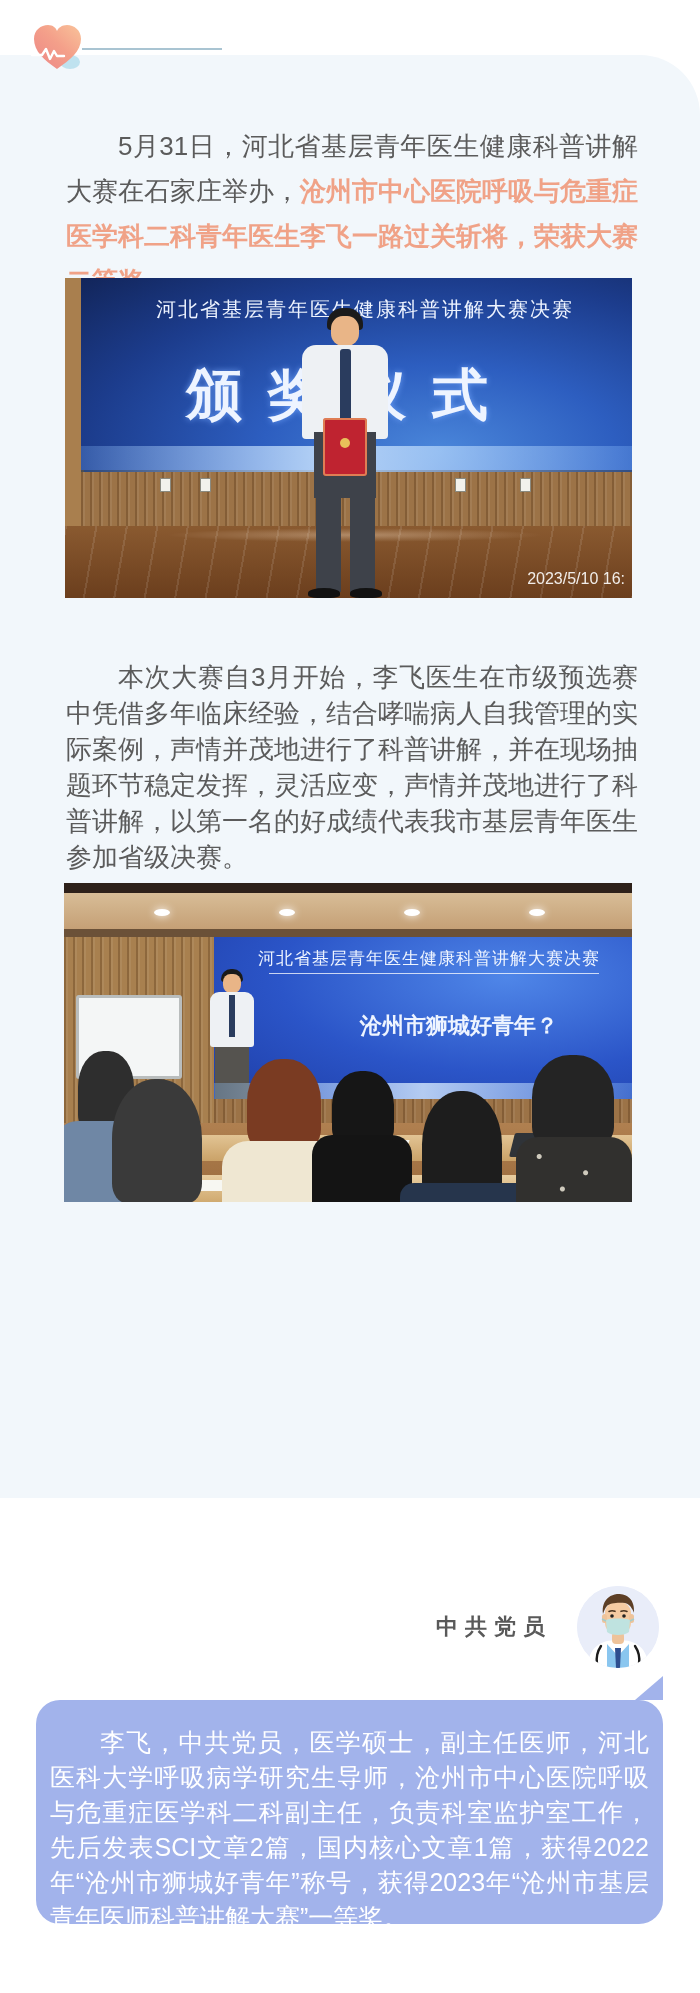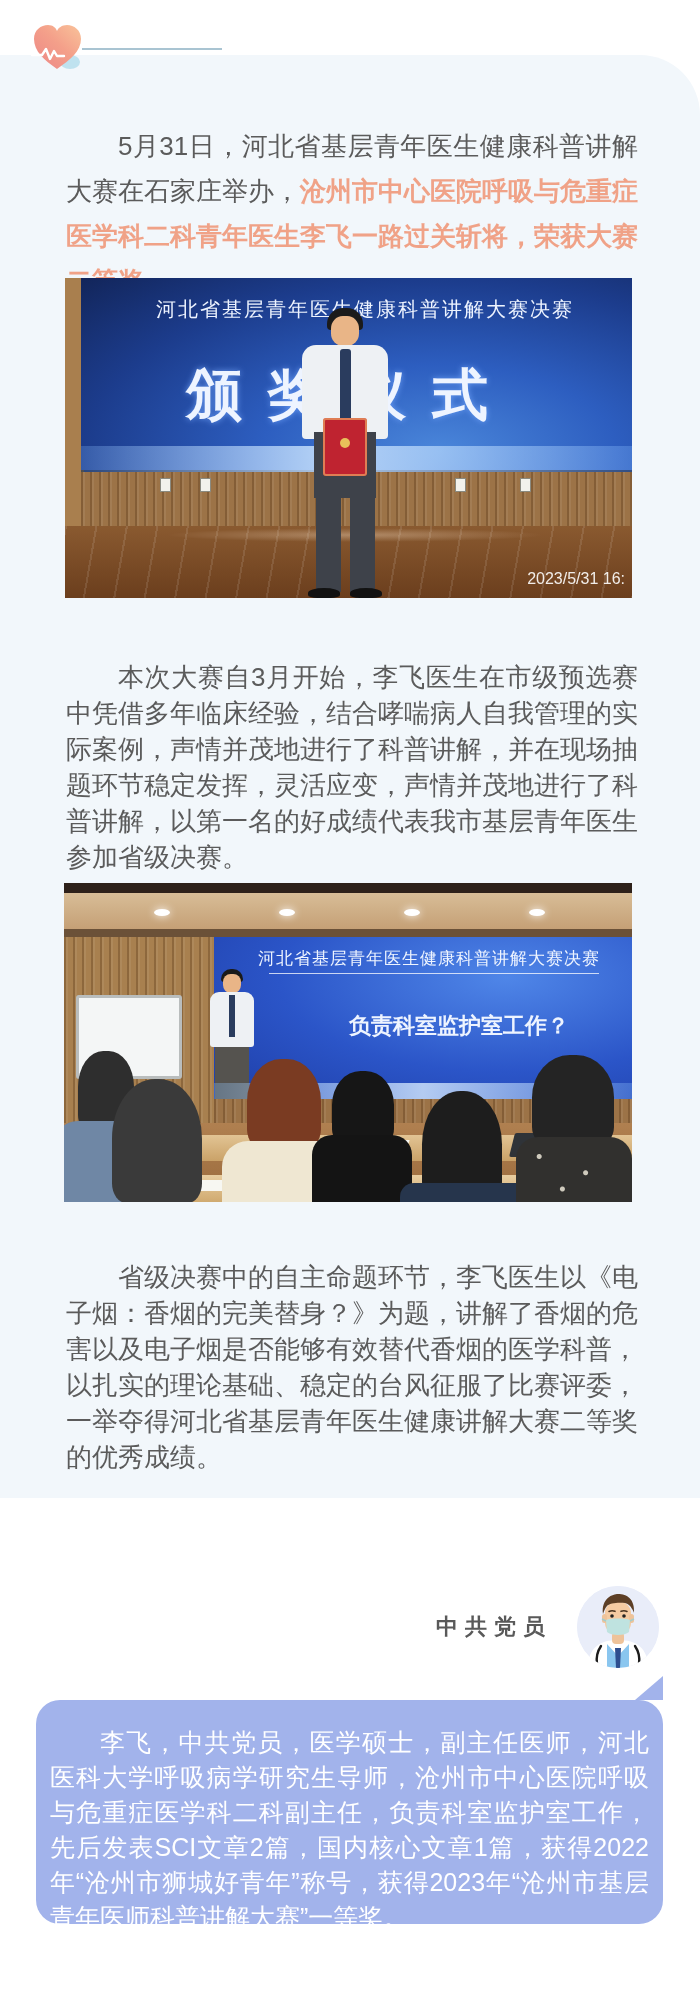--- a/index.html
+++ b/index.html
@@ -89,39 +89,39 @@
       <div class="abs" style="left:12px;top:37px;width:86px;height:94px;background:#eef1f4;border-radius:14px 14px 4px 4px;"></div>
       <div class="abs" style="left:50px;top:41px;width:11px;height:78px;background:#2a3c5e;border-radius:3px;"></div>
       <div class="abs" style="left:24px;top:124px;width:62px;height:66px;background:#3e424a;"></div>
       <div class="abs" style="left:26px;top:188px;width:25px;height:96px;background:#3e424a;"></div>
       <div class="abs" style="left:60px;top:188px;width:25px;height:96px;background:#3e424a;"></div>
       <div class="abs" style="left:18px;top:280px;width:32px;height:10px;background:#121212;border-radius:50% 50% 30% 30%;"></div>
       <div class="abs" style="left:60px;top:280px;width:32px;height:10px;background:#121212;border-radius:50% 50% 30% 30%;"></div>
       <div class="abs" style="left:33px;top:110px;width:44px;height:58px;background:#bf2330;border-radius:3px;box-shadow:inset 0 0 0 2px rgba(255,215,120,.5);"></div>
       <div class="abs" style="left:50px;top:130px;width:10px;height:10px;background:#e8c05a;border-radius:50%;"></div>
     </div>
-    <div class="abs" style="left:390px;top:292px;width:170px;text-align:right;color:rgba(255,255,255,.9);font-size:16px;">2023/5/31 16:</div>
+    <div class="abs" style="left:390px;top:292px;width:170px;text-align:right;color:rgba(255,255,255,.9);font-size:16px;">2023/5/10 16:</div>
   </div>
 
   <p class="para p2">本次大赛自3月开始，李飞医生在市级预选赛中凭借多年临床经验，结合哮喘病人自我管理的实际案例，声情并茂地进行了科普讲解，并在现场抽题环节稳定发挥，灵活应变，声情并茂地进行了科普讲解，以第一名的好成绩代表我市基层青年医生参加省级决赛。</p>
 
   <div class="photo photo2">
     <div class="abs" style="left:0;top:0;width:568px;height:10px;background:#2e211a;"></div>
     <div class="abs" style="left:0;top:10px;width:568px;height:36px;background:linear-gradient(#d8bd97,#c5a076);"></div>
     <div class="abs" style="left:90px;top:26px;width:16px;height:7px;background:#fff;border-radius:50%;box-shadow:0 0 8px #fff;"></div>
     <div class="abs" style="left:215px;top:26px;width:16px;height:7px;background:#fff;border-radius:50%;box-shadow:0 0 8px #fff;"></div>
     <div class="abs" style="left:340px;top:26px;width:16px;height:7px;background:#fff;border-radius:50%;box-shadow:0 0 8px #fff;"></div>
     <div class="abs" style="left:465px;top:26px;width:16px;height:7px;background:#fff;border-radius:50%;box-shadow:0 0 8px #fff;"></div>
     <div class="abs" style="left:0;top:46px;width:568px;height:8px;background:#6b5138;"></div>
     <div class="abs slats" style="left:0;top:54px;width:150px;height:200px;background-color:#a8804f;"></div>
     <div class="abs" style="left:12px;top:112px;width:100px;height:78px;background:#f4f6f6;border:3px solid #b9bdbd;border-radius:3px;"></div>
     <div class="abs dots" style="left:150px;top:54px;width:418px;height:162px;background:radial-gradient(ellipse at 70% 25%,#4f86e8,#2b55c8 55%,#1e3da6 100%);"></div>
     <div class="abs scr-title" style="left:165px;top:64px;width:400px;font-size:17px;letter-spacing:1px;">河北省基层青年医生健康科普讲解大赛决赛</div>
     <div class="abs" style="left:205px;top:90px;width:330px;height:1px;background:rgba(255,255,255,.75);"></div>
-    <div class="abs scr-title" style="left:230px;top:128px;width:330px;font-size:22px;font-weight:bold;">负责科室监护室工作？</div>
+    <div class="abs scr-title" style="left:230px;top:128px;width:330px;font-size:22px;font-weight:bold;">沧州市狮城好青年？</div>
 
     <div class="abs" style="left:138px;top:86px;width:60px;height:150px;">
       <div class="abs" style="left:19px;top:0;width:22px;height:13px;background:#1a1a1a;border-radius:10px 10px 3px 3px;"></div>
       <div class="abs" style="left:21px;top:5px;width:18px;height:19px;background:#e9b587;border-radius:42%;"></div>
       <div class="abs" style="left:8px;top:23px;width:44px;height:55px;background:#eef1f4;border-radius:9px 9px 3px 3px;"></div>
       <div class="abs" style="left:27px;top:26px;width:6px;height:42px;background:#2a3c5e;"></div>
       <div class="abs" style="left:13px;top:78px;width:34px;height:66px;background:#55534f;"></div>
     </div>
     <div class="abs" style="left:150px;top:200px;width:418px;height:16px;background:linear-gradient(90deg,rgba(140,195,255,.3),rgba(215,235,255,.8) 50%,rgba(140,195,255,.3));"></div>
     <div class="abs slats" style="left:150px;top:216px;width:418px;height:24px;background-color:#9c7347;"></div>
@@ -147,21 +147,20 @@
     <div class="abs" style="left:183px;top:176px;width:74px;height:92px;background:#7a3b22;border-radius:46% 46% 24% 24%;"></div>
     <div class="abs" style="left:158px;top:258px;width:132px;height:61px;background:#efe7d2;border-radius:26px 26px 0 0;"></div>
     <div class="abs" style="left:268px;top:188px;width:62px;height:74px;background:#161616;border-radius:46% 46% 22% 22%;"></div>
     <div class="abs" style="left:248px;top:252px;width:100px;height:67px;background:#141414;border-radius:20px 20px 0 0;"></div>
     <div class="abs" style="left:358px;top:208px;width:80px;height:111px;background:#1d1d1d;border-radius:48% 48% 18% 18%;"></div>
     <div class="abs" style="left:336px;top:300px;width:144px;height:19px;background:#26354c;border-radius:14px 14px 0 0;"></div>
     <div class="abs" style="left:468px;top:172px;width:82px;height:92px;background:#242424;border-radius:46% 46% 22% 22%;"></div>
     <div class="abs" style="left:452px;top:254px;width:116px;height:65px;background:#31302e;border-radius:22px 22px 0 0;background-image:radial-gradient(circle 3px at 20% 30%,#cfcabd 0 2px,transparent 3px),radial-gradient(circle 3px at 60% 55%,#cfcabd 0 2px,transparent 3px),radial-gradient(circle 3px at 40% 80%,#cfcabd 0 2px,transparent 3px);"></div>
   </div>
 
-  <p class="para p3">省级决赛中的自主命题环节，李飞医生以《电子烟：香烟的完美替身？》为题，讲解了香烟的危害以及电子烟是否能够有效替代香烟的医学科普，以扎实的理论基础、稳定的台风征服了比赛评委，一举夺得河北省基层青年医生健康讲解大赛二等奖的优秀成绩。</p>
 
   <div class="related">中共党员</div>
   <div class="avatar">
     <svg width="82" height="82" viewBox="0 0 82 82">
       <circle cx="41" cy="41" r="41" fill="#e9edf9"></circle>
 
       <path d="M10 82 C12 62 22 54 41 54 C60 54 70 62 72 82 Z" fill="#ffffff"></path>
 
       <path d="M30 58 L41 70 L52 58 L52 82 L30 82 Z" fill="#8ac6ef"></path>
 

